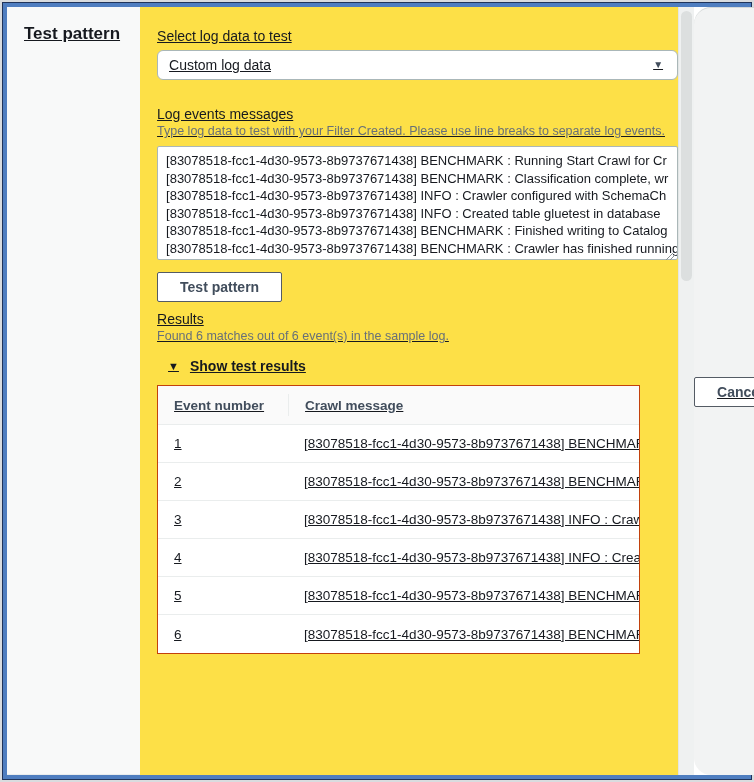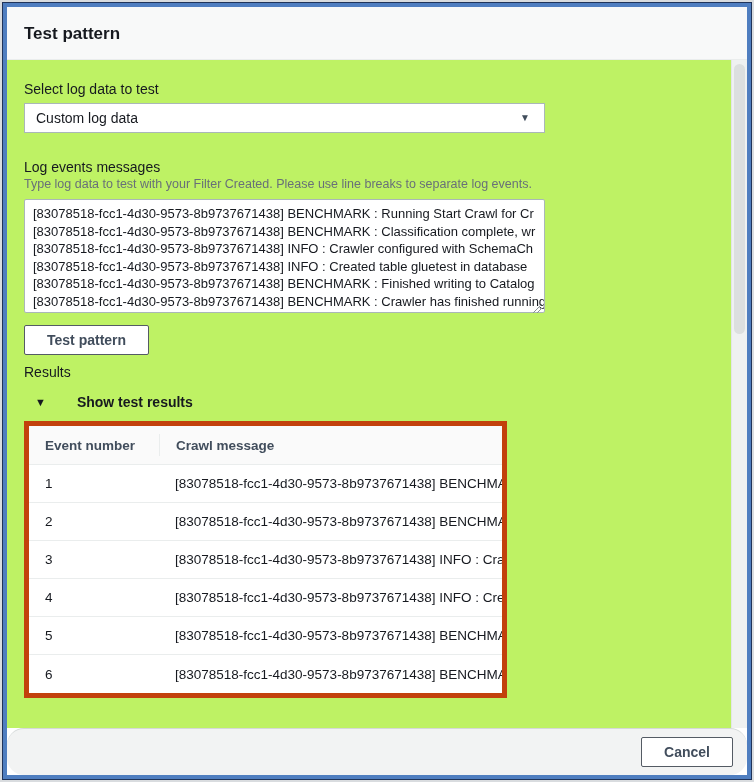--- a/index.html
+++ b/index.html
@@ -17,51 +17,52 @@
   .frame {
     width: 100%; height: 100%;
     border: 1px solid #20345a;
   }
   .frame-inner {
     width: 100%; height: 100%;
     border: 4px solid #4f7ec0;
     background: #ffffff;
   }
   .modal {
-    display: flex; flex-direction: column;
+    display: flex; flex-direction: row;
     width: 100%; height: 100%;
     background: #ffffff;
+    text-decoration: underline;
   }
   .modal-header {
     background: #f8f9f9;
     border-bottom: 1px solid #eaeded;
     padding: 17px 20px 15px 17px;
     flex: 0 0 auto;
   }
   .modal-title { font-size: 17px; font-weight: bold; color: #16191f; }
 
-  .modal-body { flex: 1 1 auto; display: flex; min-height: 0; background: #bef264; justify-content: center; }
+  .modal-body { flex: 1 1 auto; display: flex; min-height: 0; background: #fde047; justify-content: center; }
   .body-main { flex: 1 1 auto; padding: 20px 0 0 17px; min-width: 0; }
   .scroll-gutter {
     flex: 0 0 16px;
     background: #eff1f1;
     border-left: 1px solid #e3e6e6;
   }
   .scroll-thumb {
     width: 11px; margin: 4px auto 0 auto; height: 270px;
     background: #dcdfdf; border-radius: 6px;
   }
 
   .field-label { font-size: 14px; line-height: 18px; color: #16191f; }
   .help-text { font-size: 12.5px; line-height: 17px; color: #687078; }
 
   .select-box {
     margin-top: 5px;
     width: 521px; height: 30px;
-    border: 1px solid #aab7b8; border-radius: 0;
+    border: 1px solid #aab7b8; border-radius: 6px;
     background: #ffffff;
     display: flex; align-items: center; justify-content: space-between;
     padding: 0 14px 0 11px;
     cursor: pointer;
   }
   .select-value { font-size: 14px; color: #16191f; }
   .caret { font-size: 10px; color: #414d5c; line-height: 1; }
 
   .section-gap-lg { margin-top: 25px; }
 
@@ -85,26 +86,26 @@
     cursor: pointer; background: #ffffff;
   }
   .btn-secondary { border: 1px solid #545b64; color: #414d5c; padding: 0 22px; }
   .btn-primary { border: 1px solid #ec7211; background: #ec7211; color: #ffffff; padding: 0 20px; }
   .test-pattern-btn { margin-top: 8px; }
 
   .results-heading { margin-top: 8px; font-size: 14px; line-height: 18px; color: #16191f; }
 
   .expander { margin-top: 12px; display: flex; align-items: center; cursor: pointer; padding-left: 11px; }
   .expander .caret { margin-right: 11px; font-size: 11px; color: #16191f; }
-  .expander-label { font-size: 14px; font-weight: bold; line-height: 18px; color: #16191f; margin-left: 20px; }
+  .expander-label { font-size: 14px; font-weight: bold; line-height: 18px; color: #16191f; }
 
   .results-table {
     margin-top: 10px;
     width: 483px;
-    border: 5px solid #c2410c;
+    border: 1px solid #c2410c;
     background: #ffffff;
   }
   .table-header-row {
     display: flex; align-items: center;
     height: 39px;
     background: #fafafa;
     border-bottom: 1px solid #eaeded;
   }
   .th { font-size: 13.5px; font-weight: bold; color: #414d5c; white-space: nowrap; }
   .col-num { flex: 0 0 130px; padding-left: 16px; }
@@ -160,20 +161,21 @@
                 <svg class="grip" width="11" height="11" viewBox="0 0 11 11">
                   <line x1="1" y1="10" x2="10" y2="1" stroke="#8a9396" stroke-width="1"></line>
                   <line x1="5" y1="10" x2="10" y2="5" stroke="#8a9396" stroke-width="1"></line>
                 </svg>
               </div>
             </div>
 
             <button class="btn btn-secondary test-pattern-btn">Test pattern</button>
 
             <div class="results-heading">Results</div>
+            <div class="help-text">Found 6 matches out of 6 event(s) in the sample log.</div>
 
             <div class="expander">
               <span class="caret">▼</span>
               <span class="expander-label">Show test results</span>
             </div>
 
             <div class="results-table">
               <div class="table-header-row">
                 <div class="th col-num">Event number</div>
                 <div class="col-divider"></div>

